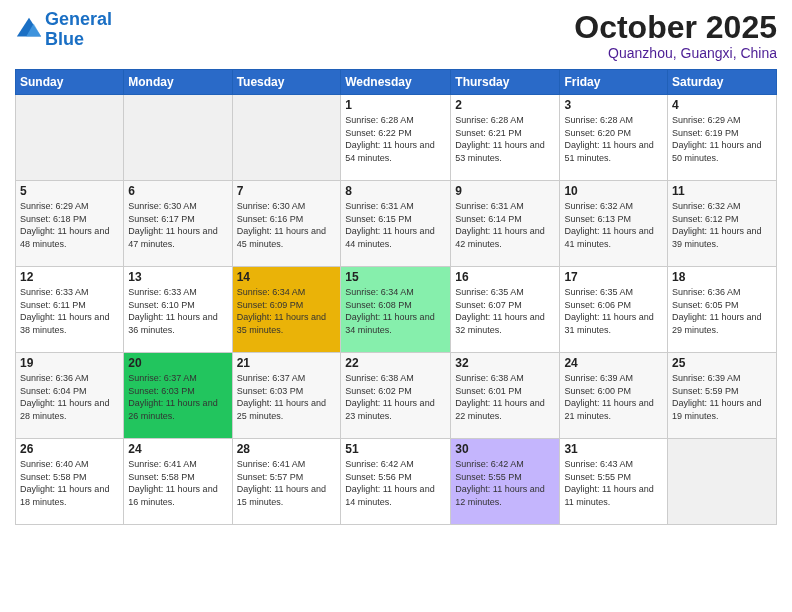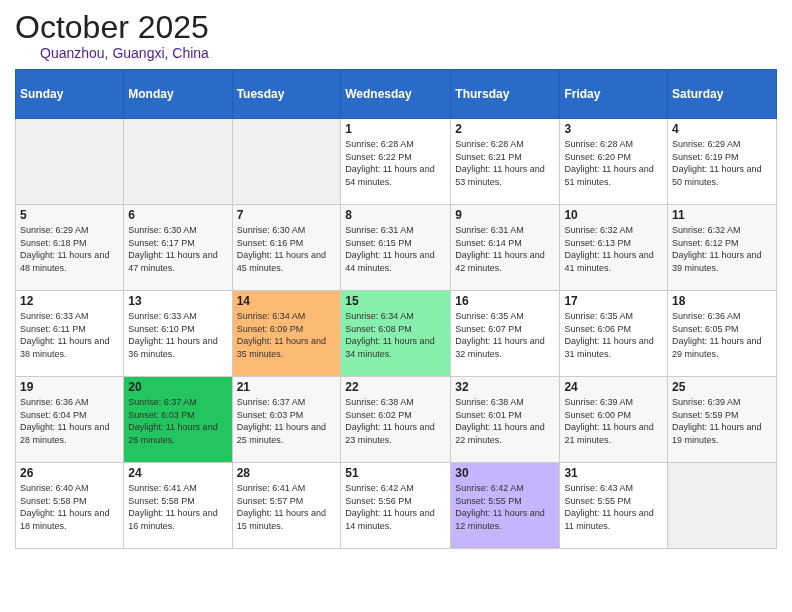--- a/index.html
+++ b/index.html
@@ -36,39 +36,39 @@
     .logo-icon {
       width: 28px;
       height: 28px;
       margin-right: 2px;
     }
     .title-block {
       text-align: right;
     }
     .month-title {
       font-size: 32px;
-      font-weight: normal;
+      font-weight: bold;
       color: #222;
       line-height: 1.1;
     }
     .subtitle {
       font-size: 14px;
       color: #4c1d95;
     }
     .calendar {
       width: 100%;
       border-collapse: collapse;
       border: 1px solid #ccc;
     }
     .calendar th {
       background: #2a6ac8;
       color: #fff;
       font-size: 12px;
       font-weight: bold;
-      padding: 17px 4px;
+      padding: 5px 4px;
       text-align: left;
       border: 1px solid #2060b8;
     }
     .calendar td {
       vertical-align: top;
       border: 1px solid #ccc;
       padding: 3px 4px;
       width: 113px;
       height: 86px;
       font-size: 9.5px;
@@ -90,20 +90,29 @@
       color: #333;
       line-height: 1.4;
     }
     .empty { background: #f0f0f0 !important; }
   </style>
 </head>
 <body>
 <div class="page">
 
   <div class="header">
+    <div class="logo">
+      <svg class="logo-icon" viewBox="0 0 30 30">
+        <polygon points="15,2 28,22 2,22" fill="#1a6fc4"></polygon>
+        <polygon points="20,8 28,22 12,22" fill="#4da3e8" opacity="0.7"></polygon>
+      </svg>
+      <div class="logo-text">
+        <span class="blue">General</span><br><span class="blue">Blue</span>
+      </div>
+    </div>
     <div class="title-block">
       <div class="month-title">October 2025</div>
       <div class="subtitle">Quanzhou, Guangxi, China</div>
     </div>
   </div>
 
   <table class="calendar">
     <thead>
       <tr>
         <th>Sunday</th>
@@ -221,21 +230,21 @@
         </div>
       </td>
           <td style="background: rgb(255, 255, 255);">
         <span class="day-num">13</span>
         <div class="day-info">
           Sunrise: 6:33 AM<br>
           Sunset: 6:10 PM<br>
           Daylight: 11 hours and 36 minutes.
         </div>
       </td>
-          <td style="background: #fdba74;">
+          <td style="background: #eab308;">
         <span class="day-num">14</span>
         <div class="day-info">
           Sunrise: 6:34 AM<br>
           Sunset: 6:09 PM<br>
           Daylight: 11 hours and 35 minutes.
         </div>
       </td>
           <td style="background: #86efac;">
         <span class="day-num">15</span>
         <div class="day-info">

